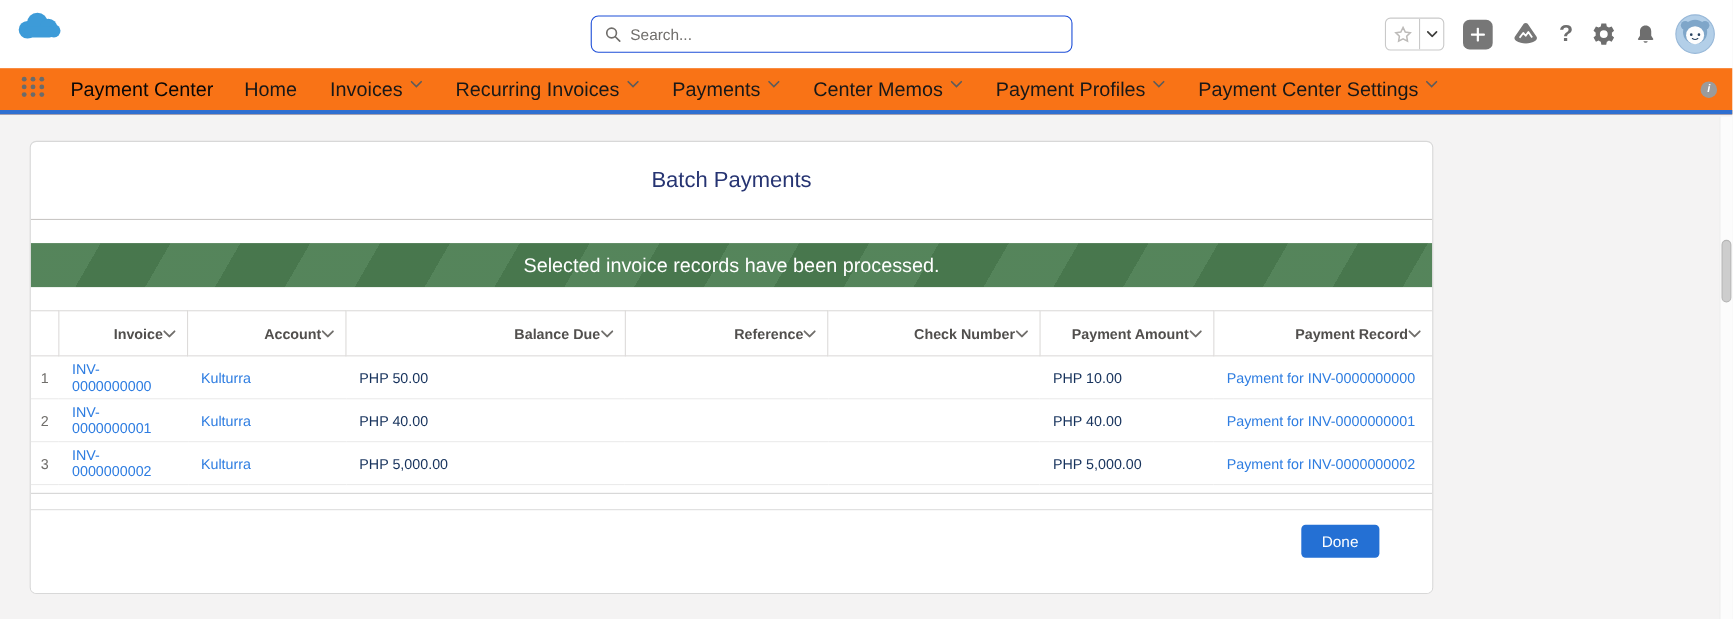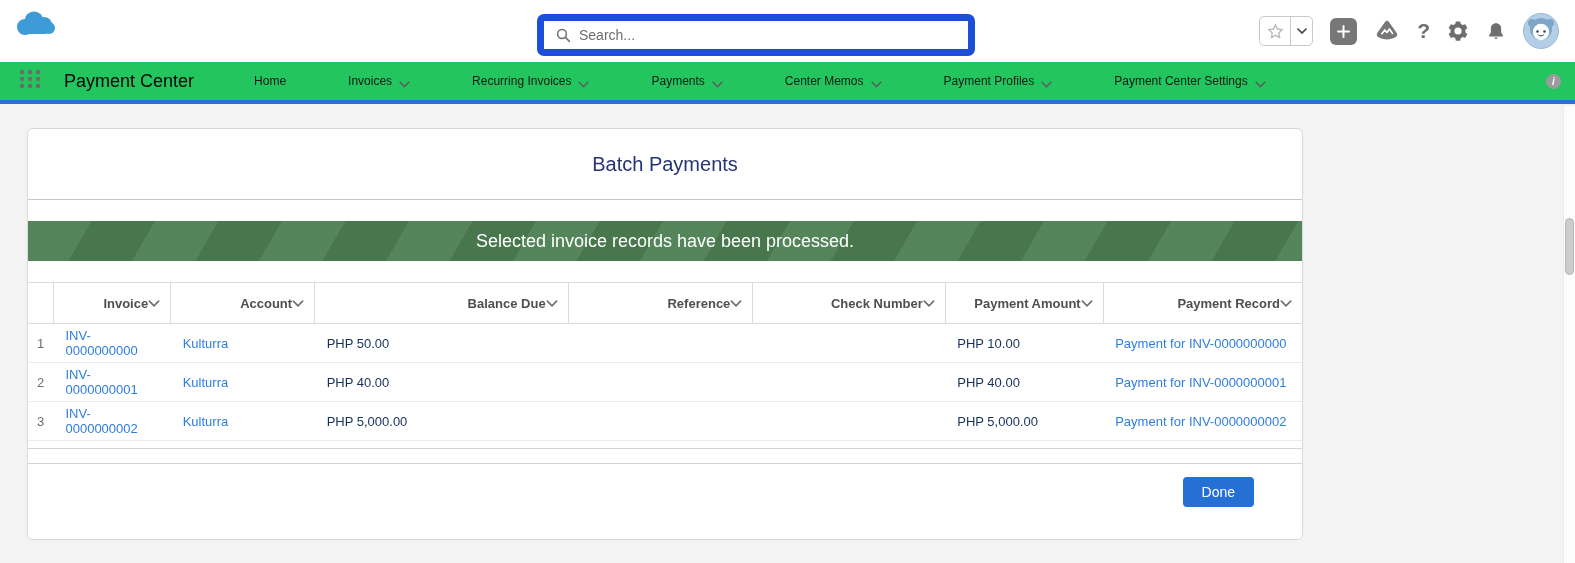--- a/index.html
+++ b/index.html
@@ -7,41 +7,41 @@
     --success_bg:#4c7e52; --amount_text:#16325c; --button_bg:#2470d4;
     --icon_gray:#6e6e6e; --border_gray:#d8d8d8; --header_text:#514f4d;
   }
   *{box-sizing:border-box;margin:0;padding:0;}
   html,body{width:1575px;height:563px;overflow:hidden;}
   body{font-family:"Liberation Sans","DejaVu Sans",sans-serif;background:#f4f3f3;position:relative;}
 
   
   .global-header{height:62px;background:#fff;position:relative;}
   .logo{position:absolute;left:13px;top:9px;}
-  .search-box{position:absolute;left:537px;top:14px;width:438px;height:42px;border:7px solid #1d4ed8;
+  .search-box{position:absolute;left:537px;top:14px;width:438px;height:34px;border:1px solid #1d4ed8;
     border-radius:7px;background:#fff;display:flex;align-items:center;padding:0 12px;gap:8px;}
   .search-box input{border:none;outline:none;font-size:14px;color:#444;width:100%;
     font-family:"Liberation Sans",sans-serif;background:transparent;}
   .search-box input::placeholder{color:#706e6b;}
   .hdr-right{position:absolute;right:16px;top:13px;display:flex;align-items:center;gap:17px;}
   .fav-group{display:flex;height:30px;border:1px solid #c9c9c9;border-radius:5px;overflow:hidden;background:#fff;}
   .fav-star{width:30px;display:flex;align-items:center;justify-content:center;color:#c3c1bf;}
   .fav-drop{width:22px;display:flex;align-items:center;justify-content:center;border-left:1px solid #c9c9c9;color:#3e3e3c;}
   .hicon{display:flex;align-items:center;justify-content:center;color:var(--icon_gray);cursor:pointer;}
   .plus-badge{width:27px;height:27px;border-radius:6px;background:#777;display:flex;align-items:center;justify-content:center;}
   .help-glyph{font-size:21px;font-weight:bold;color:#6e6e6e;}
   .avatar{width:36px;height:36px;border-radius:50%;background:#b3cfe8;border:1px solid #98b8d8;overflow:hidden;position:relative;}
 
   
-  .nav-bar{height:42px;background:#22c55e;border-bottom:4px solid var(--nav_underline);
+  .nav-bar{height:42px;background:#f97316;border-bottom:4px solid var(--nav_underline);
     display:flex;align-items:center;padding:0 14px;position:relative;}
   .waffle{margin:0 4px;}
   .app-name{font-size:18px;color:#080707;margin:0 28px 0 18px;white-space:nowrap;}
   .nav-tabs{display:flex;align-items:center;gap:30px;}
-  .nav-tab{display:flex;align-items:flex-end;gap:7px;font-size:12px;color:#181818;cursor:pointer;white-space:nowrap;margin-left:32px;}
+  .nav-tab{display:flex;align-items:flex-start;gap:7px;font-size:18px;color:#181818;cursor:pointer;white-space:nowrap;}
   .nav-tab .chev{color:#5c5c5c;display:flex;margin-top:2px;}
   .nav-info{position:absolute;right:14px;top:12px;width:15px;height:15px;border-radius:50%;background:#9b9b9b;
     color:#fff;font-size:10px;font-weight:bold;display:flex;align-items:center;justify-content:center;font-style:italic;}
 
   
   .card{position:absolute;left:27px;top:128px;width:1276px;height:412px;background:#fff;
     border:1px solid var(--border_gray);border-radius:6px;overflow:hidden;}
   .card-title{height:71px;display:flex;align-items:center;justify-content:center;
     font-size:20px;color:var(--title);border-bottom:1px solid #c9c7c5;}
   .banner-wrap{padding:21px 0;}

